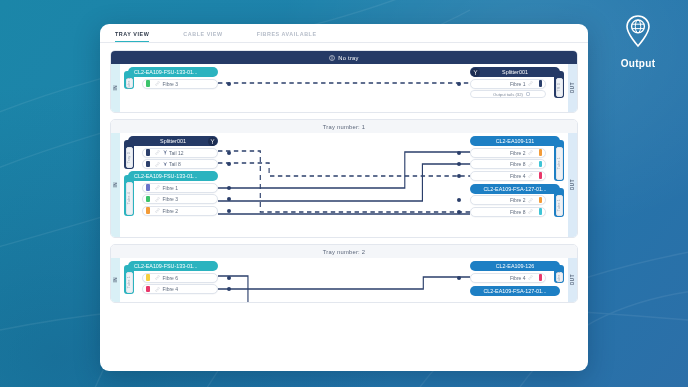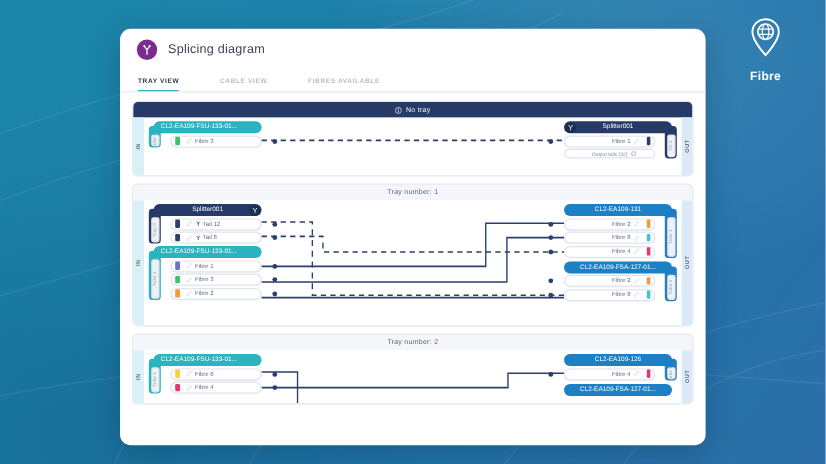--- a/index.html
+++ b/index.html
@@ -225,35 +225,25 @@
 
 <div class="logo">
   <span class="pin">
     <svg width="30" height="34" viewBox="0 0 30 34">
       <path d="M15 2c-6 0-11 4.7-11 10.6C4 20 15 32 15 32S26 20 26 12.6C26 6.7 21 2 15 2z" fill="none" stroke="#ffffff" stroke-width="1.6"></path>
       <circle cx="15" cy="12.4" r="6.4" fill="none" stroke="#ffffff" stroke-width="1.4"></circle>
       <ellipse cx="15" cy="12.4" rx="2.7" ry="6.4" fill="none" stroke="#ffffff" stroke-width="1"></ellipse>
       <path d="M8.8 10.2h12.4M8.8 14.6h12.4" stroke="#ffffff" stroke-width="1"></path>
     </svg>
   </span>
-  <span class="name">Fibre</span>
+  <span class="name">Output</span>
 </div>
 
 <div class="card">
 
-  <div class="card-head">
-    <span class="app-badge">
-      <svg width="9" height="9" viewBox="0 0 12 12">
-        <path d="M6 11V6M6 6L3 2M6 6l3-4" stroke="#fff" stroke-width="1.4" fill="none" stroke-linecap="round"></path>
-        <circle cx="3" cy="1.9" r="1.1" fill="#fff"></circle>
-        <circle cx="9" cy="1.9" r="1.1" fill="#fff"></circle>
-      </svg>
-    </span>
-    <span class="card-title">Splicing diagram</span>
-  </div>
 
   <div class="tabs">
     <div class="tab active">TRAY VIEW</div>
     <div class="tab">CABLE VIEW</div>
     <div class="tab">FIBRES AVAILABLE</div>
   </div>
 
   <div class="scroll-area">
 
     <div class="tray-block">

